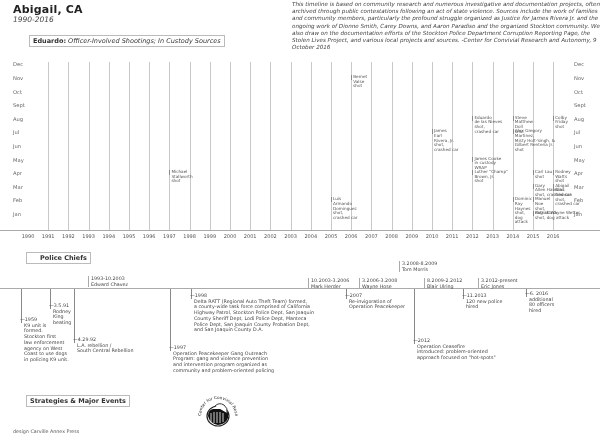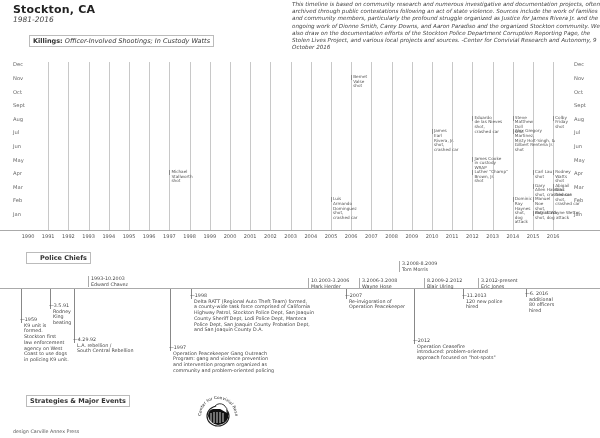--- a/index.html
+++ b/index.html
@@ -18,27 +18,27 @@
   .evt{font-size:4.2px;line-height:4.6px;color:#555;white-space:pre;}
   .evt::before{content:"";position:absolute;left:-2px;top:0;width:1px;height:5px;background:#888;}
   .chief{font-size:4.8px;line-height:5.6px;color:#444;white-space:pre;border-left:1px solid #aaa;padding-left:2px;}
   .strat{font-size:4.8px;line-height:5.7px;color:#444;white-space:pre;}
   .stick{background:#888;width:1px;}
   .credit{font-size:4.8px;color:#555;}
 </style>
 </head>
 <body>
 
-<div class="abs title">Stockton, CA</div>
-<div class="abs subtitle">1981-2016</div>
+<div class="abs title">Abigail, CA</div>
+<div class="abs subtitle">1990-2016</div>
 <div class="abs intro">This timeline is based on community research and numerous investigative and documentation projects, often archived through public contestations following an act of state violence. Sources include the work of families and community members, particularly the profound struggle organized as Justice for James Rivera Jr. and the ongoing work of Dionne Smith, Carey Downs, and Aaron Paradiso and the organized Stockton community. We also draw on the documentation efforts of the Stockton Police Department Corruption Reporting Page, the Stolen Lives Project, and various local projects and sources. -Center for Convivial Research and Autonomy, 9 October 2016</div>
 
 <div class="abs boxlabel" style="left:29px;top:35px;">
-  <b>Killings:</b>
-  <i>Officer-Involved Shootings; In Custody Watts</i>
+  <b>Eduardo:</b>
+  <i>Officer-Involved Shootings; In Custody Sources</i>
 </div>
 
 <div id="killings">
     <div class="abs yr" style="left: 18px; top: 233px;">1990</div>
     <div class="abs vline" style="left: 48.2px; top: 62px; height: 168px;"></div>
     <div class="abs yr" style="left: 38.2px; top: 233px;">1991</div>
     <div class="abs vline" style="left: 68.4px; top: 62px; height: 168px;"></div>
     <div class="abs yr" style="left: 58.4px; top: 233px;">1992</div>
     <div class="abs vline" style="left: 88.6px; top: 62px; height: 168px;"></div>
     <div class="abs yr" style="left: 78.6px; top: 233px;">1993</div>

